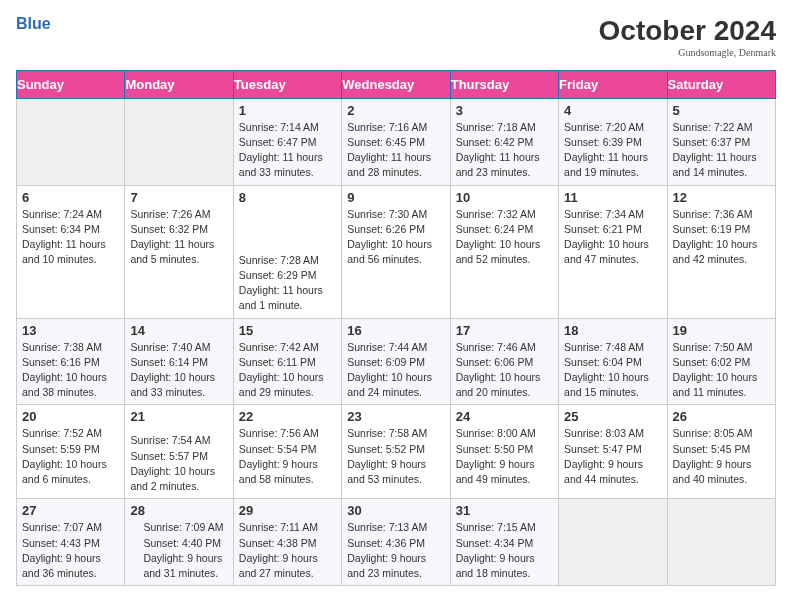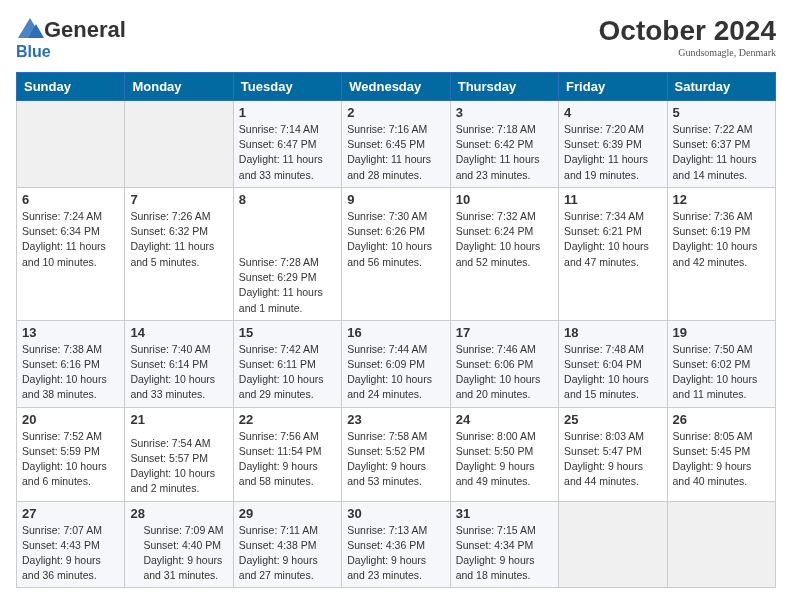--- a/index.html
+++ b/index.html
@@ -56,25 +56,25 @@
       font-size: 10px;
       color: #555;
       font-family: Liberation Serif, serif;
     }
     table {
       width: 100%;
       border-collapse: collapse;
       table-layout: fixed;
     }
     th {
-      background-color: #0369a1;
+      background-color: #ec4899;
       color: #fff;
       font-size: 13px;
       font-weight: bold;
-      padding: 6px 7px;
+      padding: 6px 0;
       text-align: left;
       border: 1px solid #2a6ebb;
     }
     td {
       vertical-align: top;
       border: 1px solid #ccc;
       padding: 4px 5px;
       font-size: 10.5px;
       color: #333;
       height: 82px;
@@ -99,27 +99,20 @@
     }
     .empty-cell {
       background: #f0f0f0 !important;
     }
   </style>
 </head>
 <body>
 
 <div class="header">
   <div class="logo">
-    <div class="logo-top-row">
-      <svg class="logo-icon" viewBox="0 0 28 28">
-        <polygon points="14,2 26,22 2,22" fill="#2a6ebb" opacity="0.85"></polygon>
-        <polygon points="20,8 28,22 12,22" fill="#2a6ebb"></polygon>
-      </svg>
-      <span class="logo-general">General</span>
-    </div>
     <span class="logo-blue">Blue</span>
   </div>
   <div class="title-block">
     <div class="month-title">October 2024</div>
     <div class="location-title">Gundsomagle, Denmark</div>
   </div>
 </div>
 
 <table>
   <thead>
@@ -286,21 +279,21 @@
         <td>
           <span class="day-number">21</span>
           <div class="day-info" style="white-space: pre-line; margin-top: 9px;">Sunrise: 7:54 AM
 Sunset: 5:57 PM
 Daylight: 10 hours
 and 2 minutes.</div>
         </td>
         <td>
           <span class="day-number">22</span>
           <div class="day-info" style="white-space: pre-line;">Sunrise: 7:56 AM
-Sunset: 11:54 PM
+Sunset: 5:54 PM
 Daylight: 9 hours
 and 58 minutes.</div>
         </td>
         <td>
           <span class="day-number">23</span>
           <div class="day-info" style="white-space: pre-line;">Sunrise: 7:58 AM
 Sunset: 5:52 PM
 Daylight: 9 hours
 and 53 minutes.</div>
         </td>

